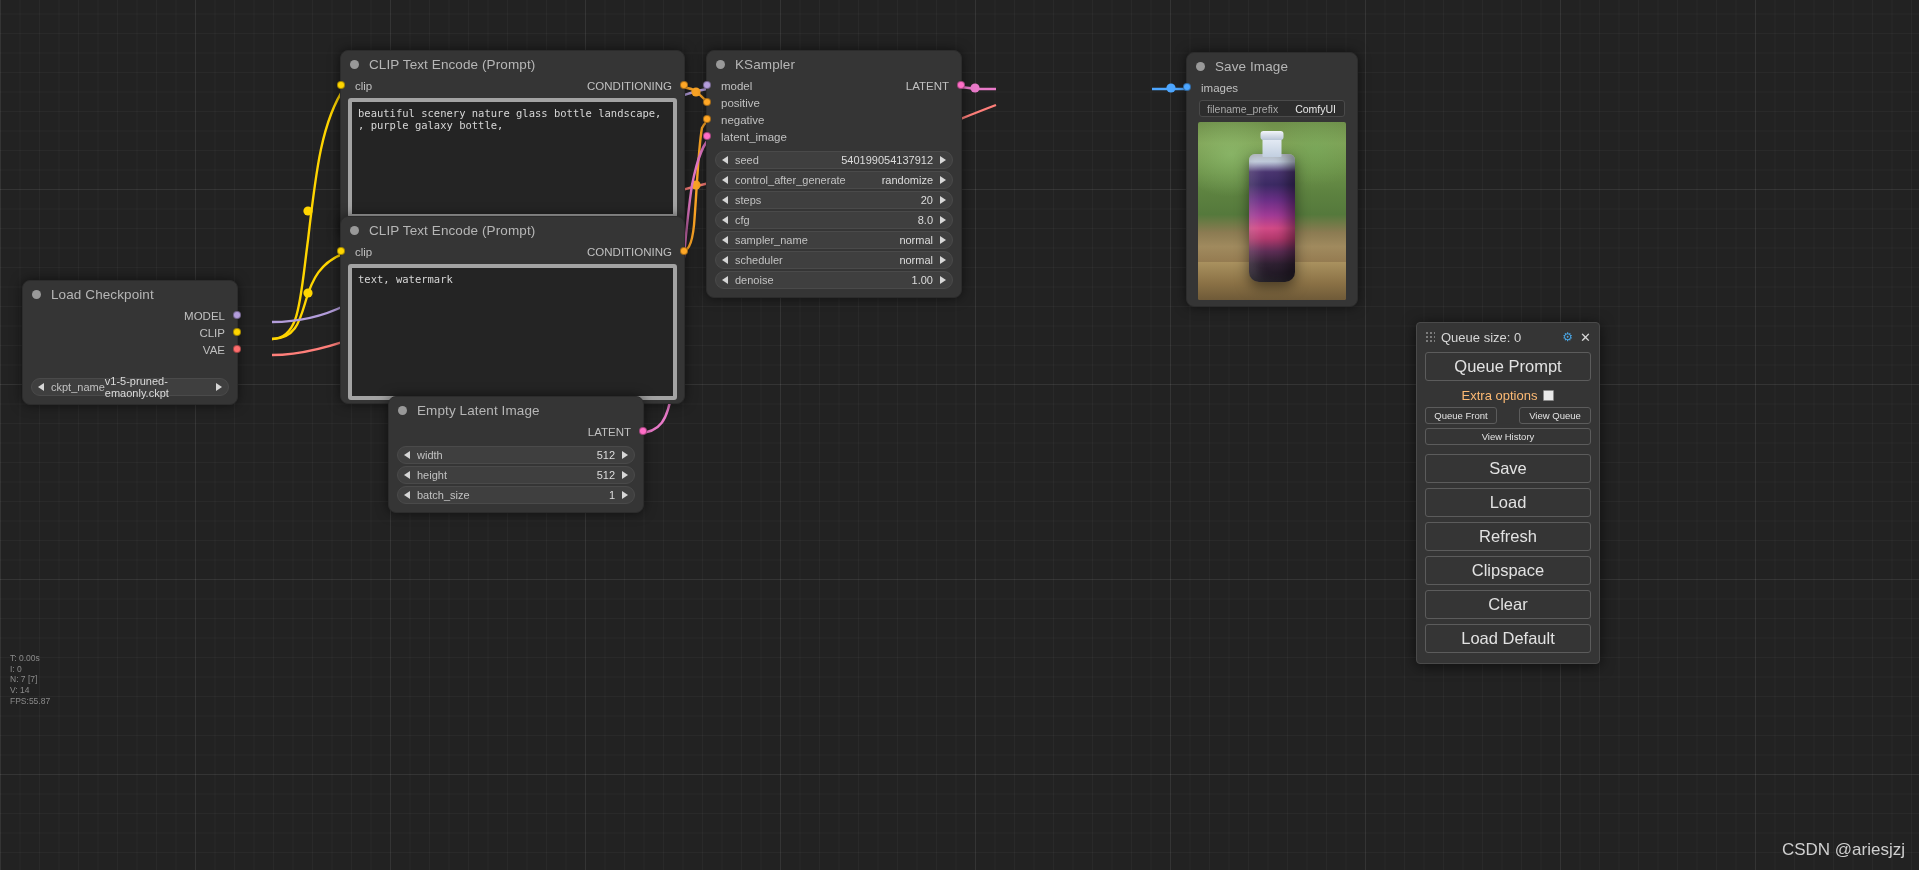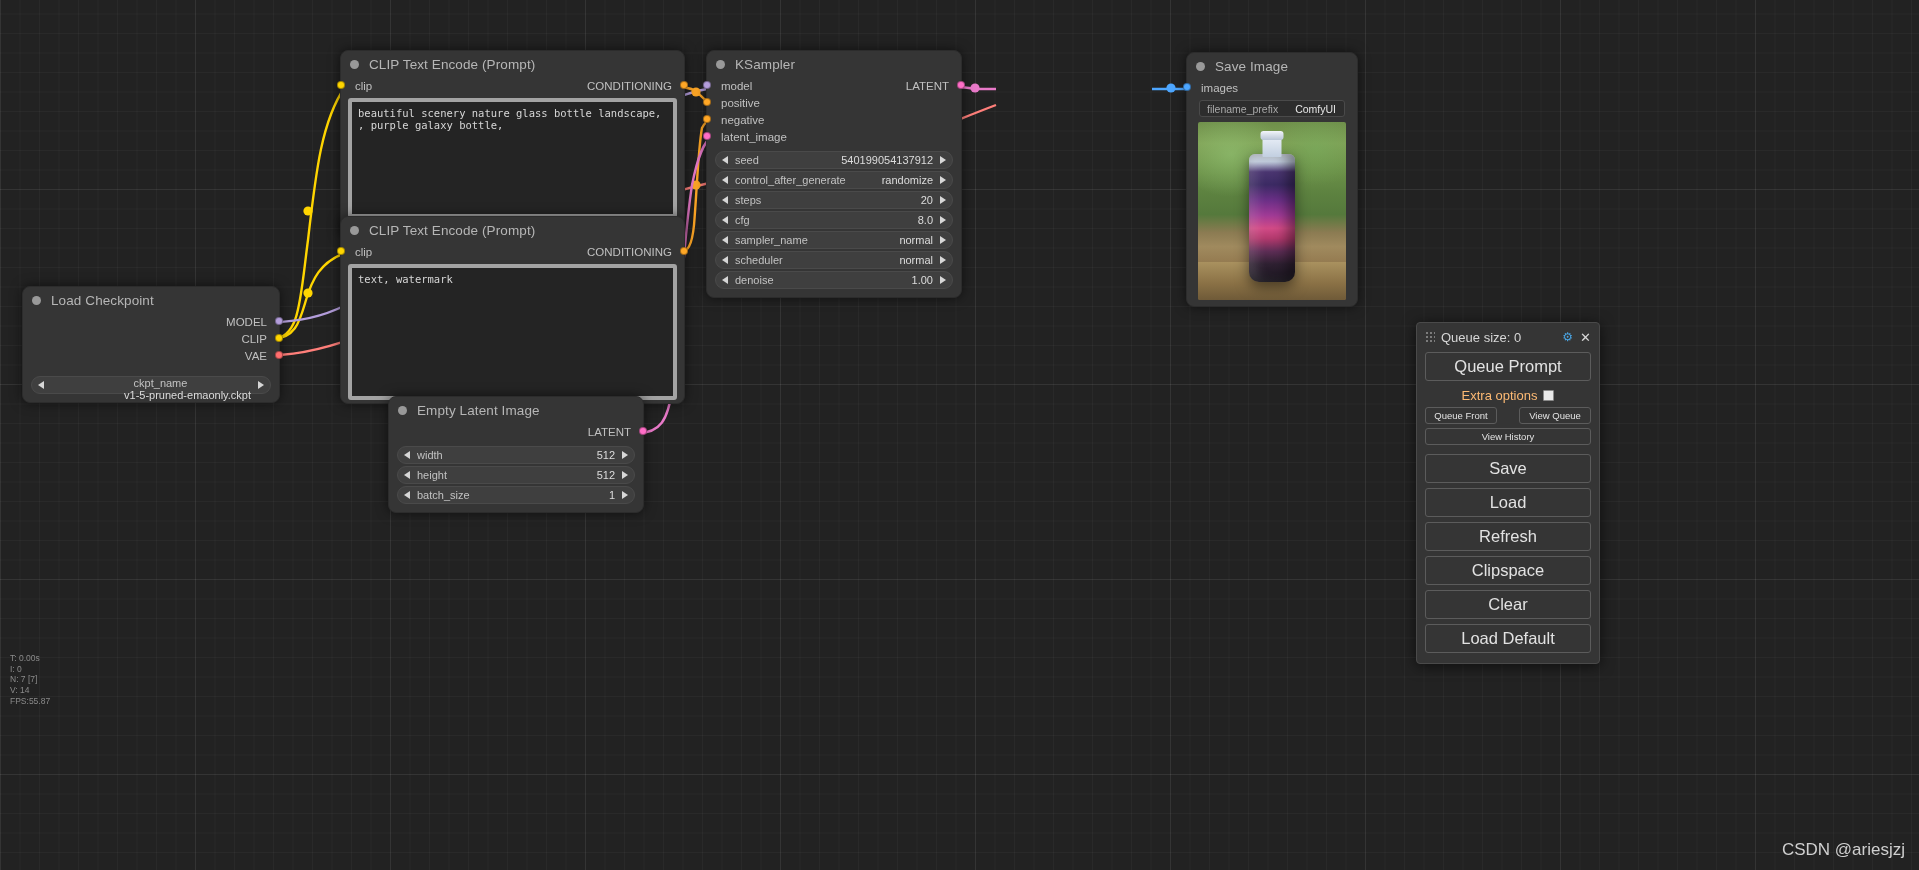--- a/index.html
+++ b/index.html
@@ -242,39 +242,39 @@
 
     <path d="M638,433 C660,433 668,420 672,390 C680,330 682,250 692,185 C698,155 704,142 712,136" stroke="#e879c8" stroke-width="2.4" fill="none"></path>
 
     <path d="M955,87 C968,87 972,89 978,89 C985,89 990,89 996,89" stroke="#e879c8" stroke-width="2.4" fill="none"></path>
     <circle cx="975" cy="88" r="4.6" fill="#e879c8"></circle>
 
     <path d="M1152,89 C1165,89 1172,89 1180,89 C1186,89 1190,89 1194,89" stroke="#4da6ff" stroke-width="2.4" fill="none"></path>
     <circle cx="1171" cy="88" r="4.6" fill="#4da6ff"></circle>
   </svg>
 
-  <div class="node" style="left:22px; top:286px; width:258px;">
+  <div class="node" style="left:22px; top:280px; width:216px;">
     <div class="node-title">
       <span class="title-dot"></span>
       <span>Load Checkpoint</span>
     </div>
     <div class="node-body">
       <div class="slot-row out">
         <span>MODEL</span>
         <span class="dot right" style="background:#b39ddb; top:4px;"></span>
       </div>
       <div class="slot-row out">
         <span>CLIP</span>
         <span class="dot right" style="background:#ffd500; top:4px;"></span>
       </div>
       <div class="slot-row out">
         <span>VAE</span>
         <span class="dot right" style="background:#ff6e6e; top:4px;"></span>
       </div>
-      <div class="widget" style="margin-top:12px;flex-direction:column;">
+      <div class="widget" style="margin-top:20px;">
         <span class="arrow-l"></span>
         <span class="wname">ckpt_name</span>
         <span class="wval">v1-5-pruned-emaonly.ckpt</span>
         <span class="arrow-r"></span>
       </div>
     </div>
   </div>
 
   <div class="node" style="left:340px; top:50px; width:345px;">
     <div class="node-title">

